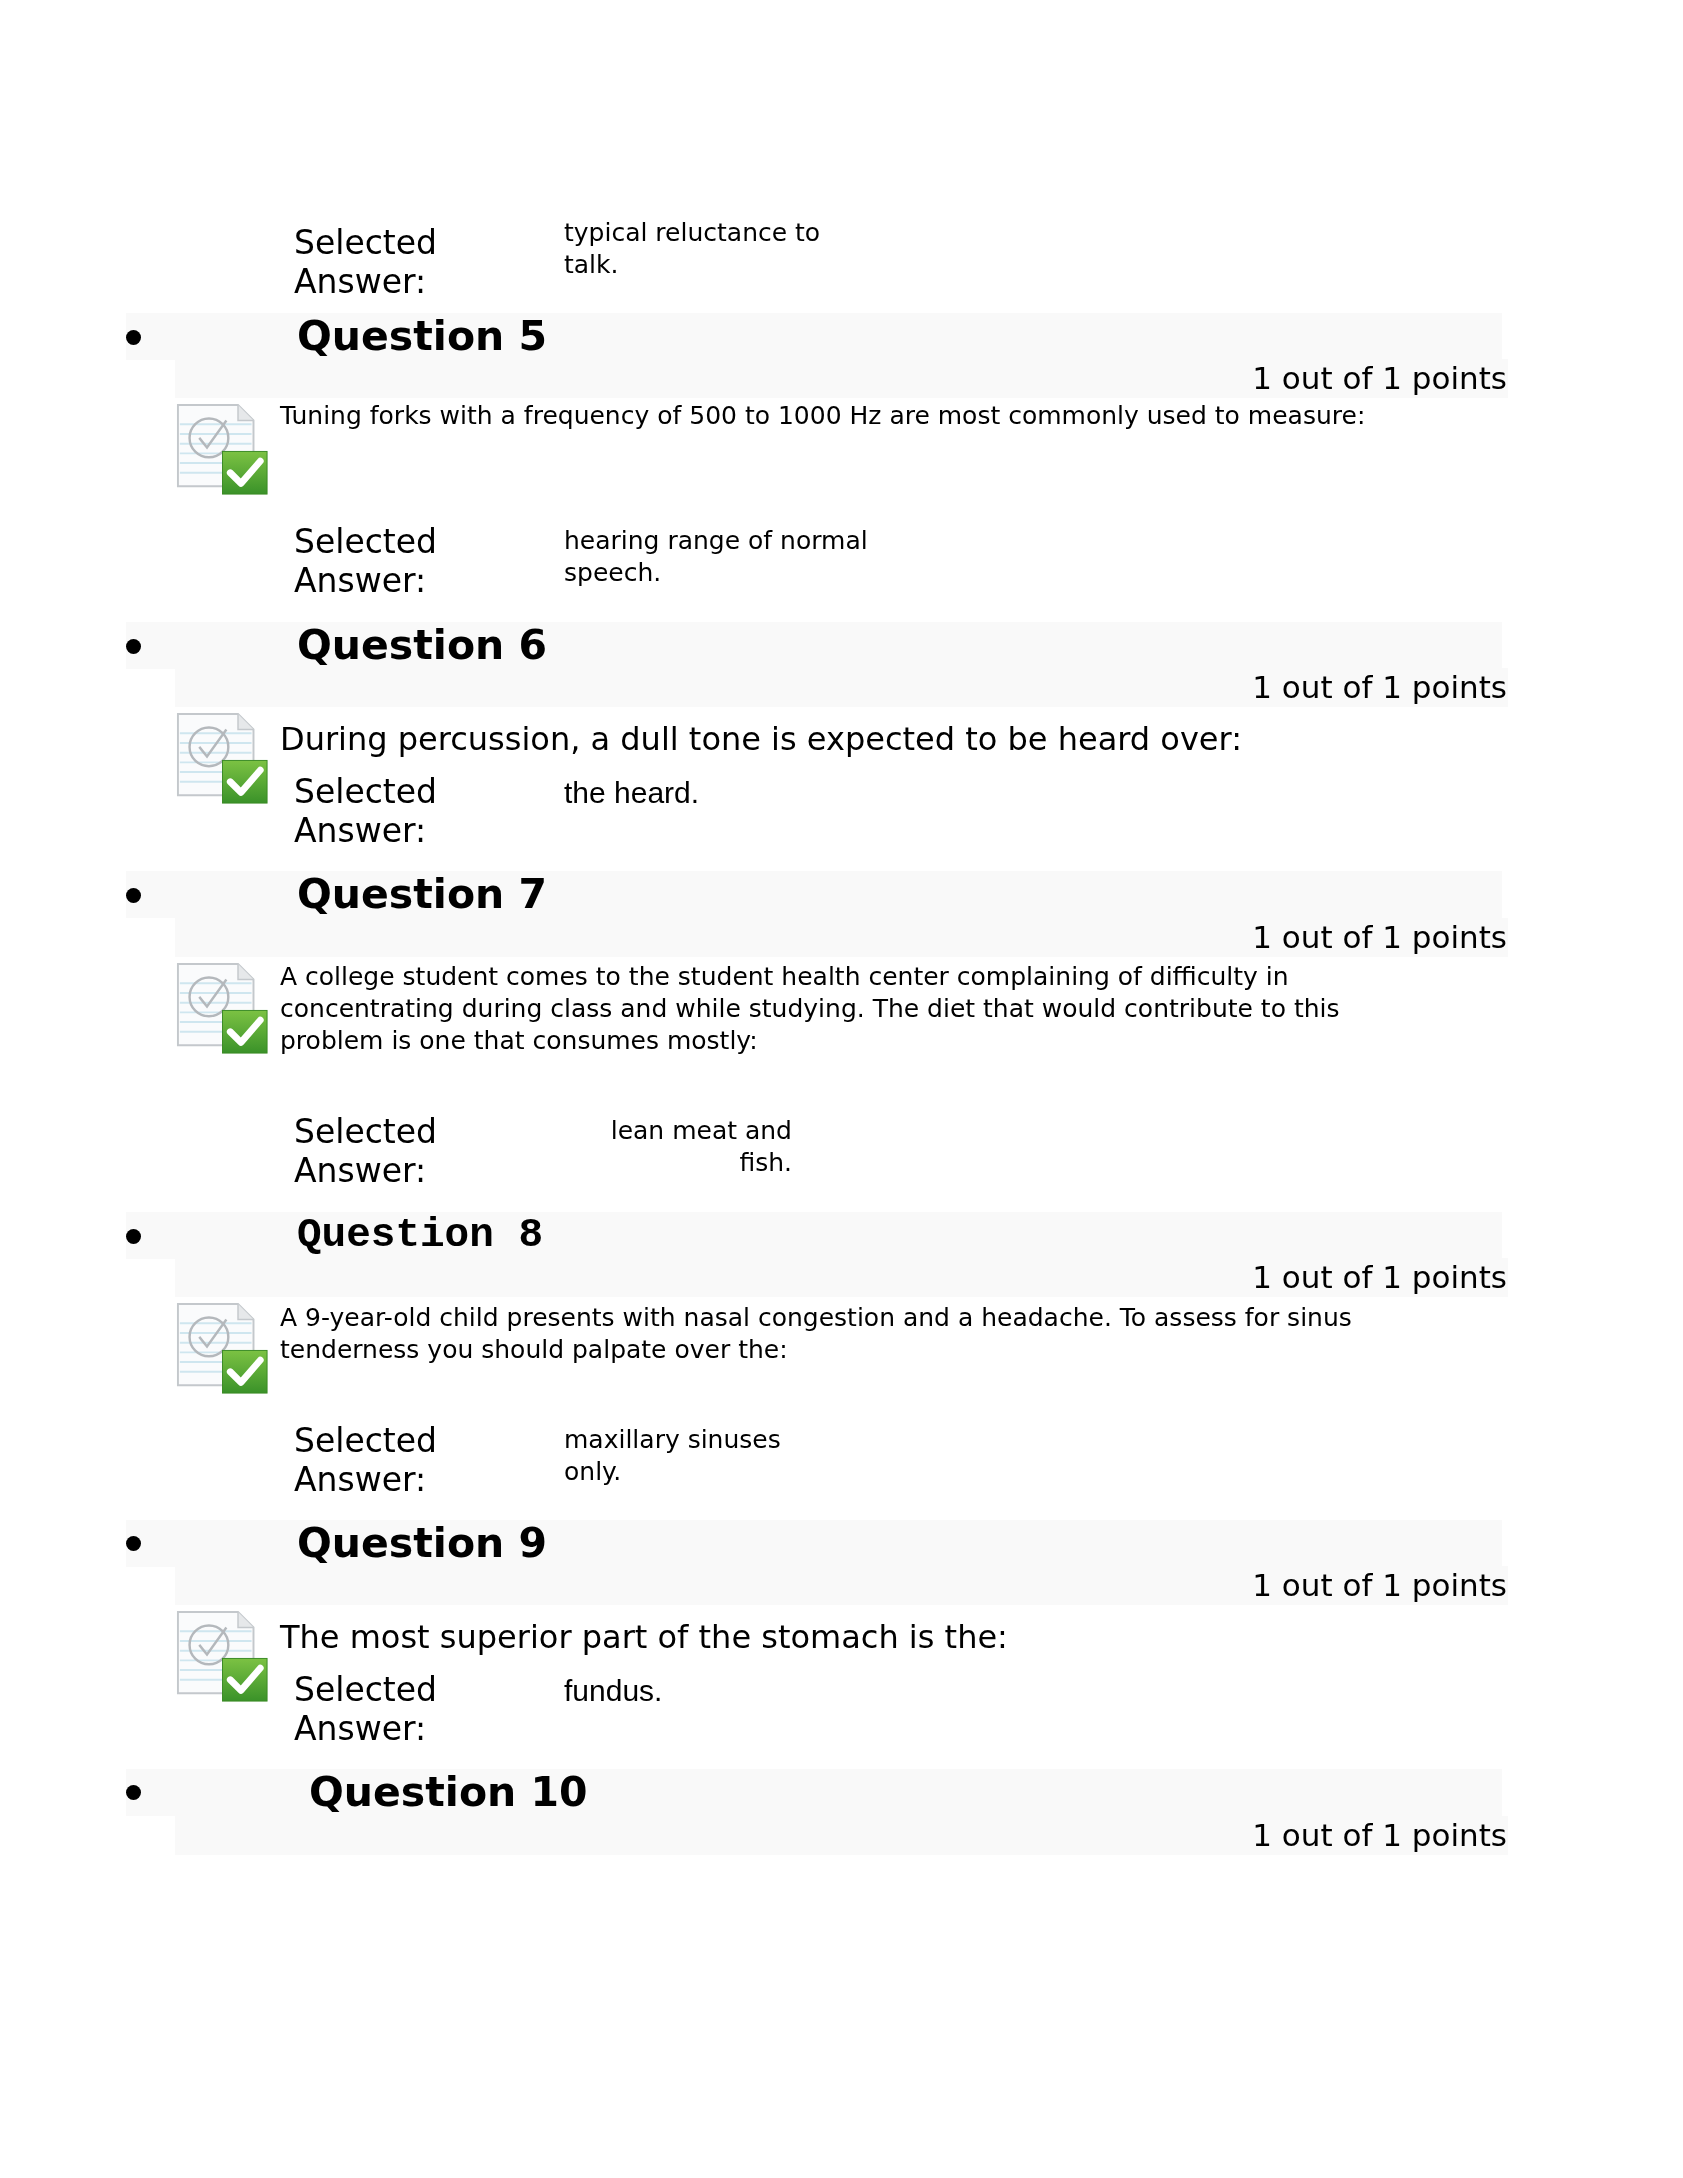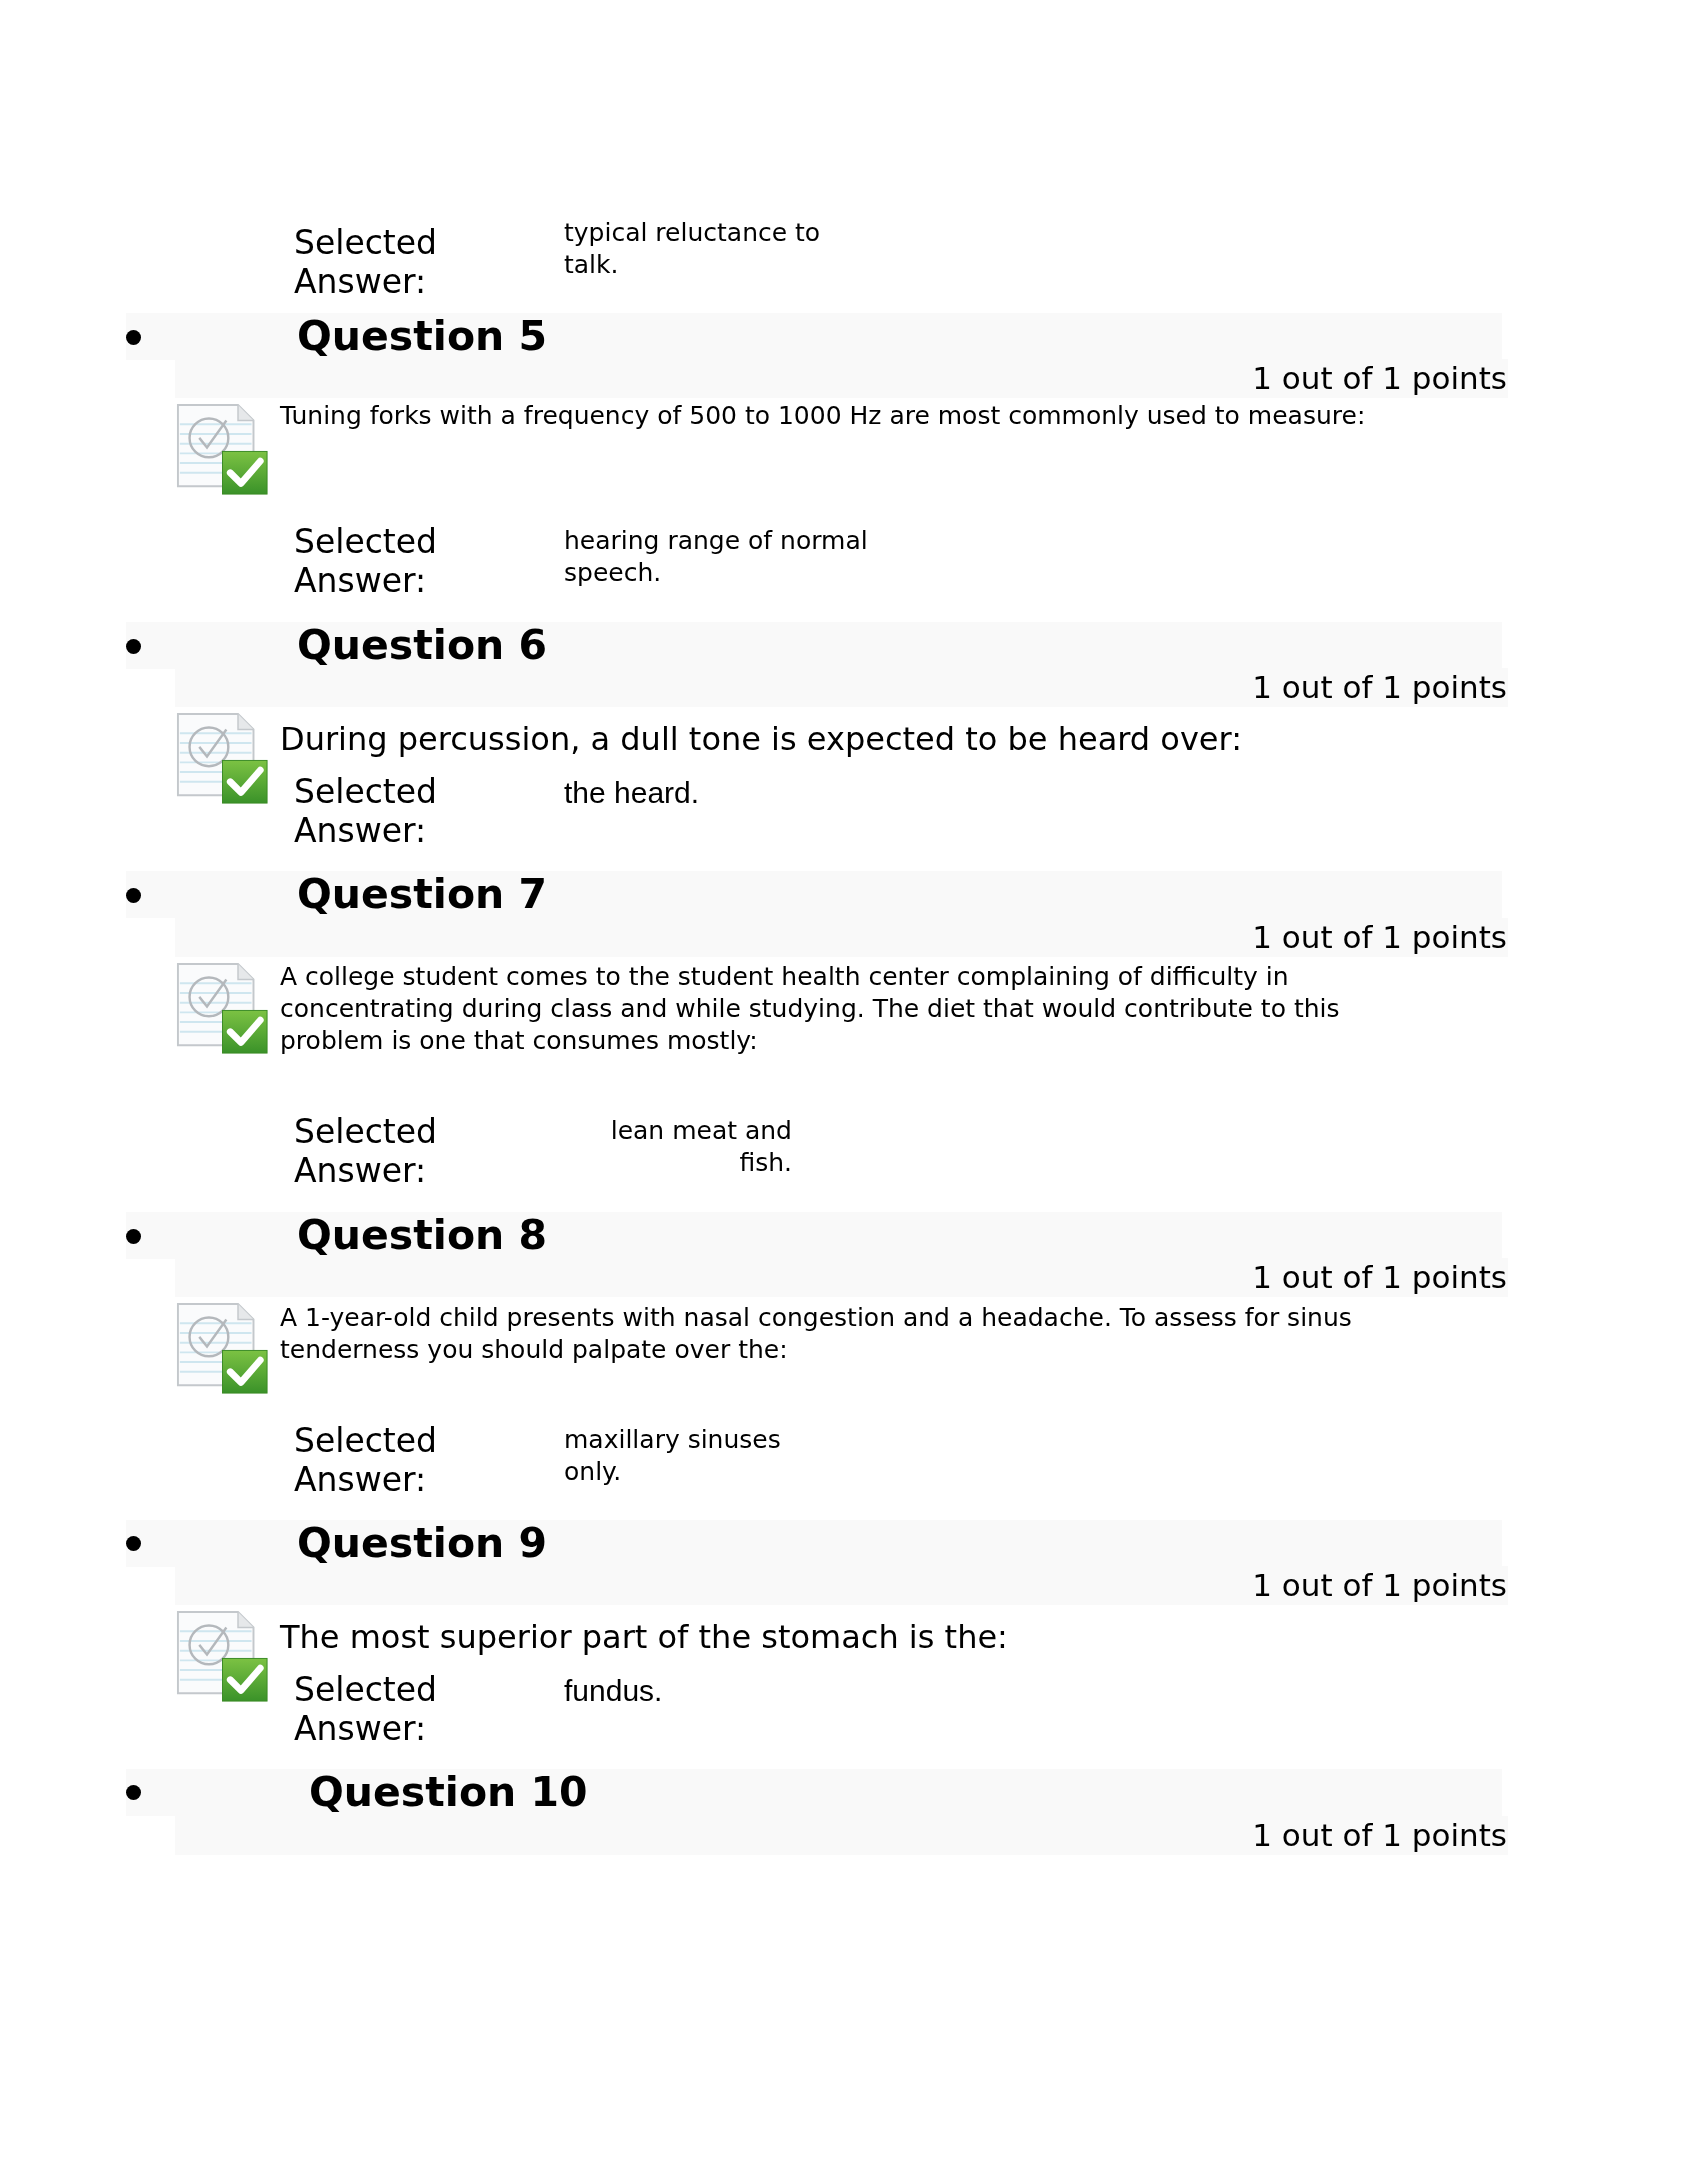--- a/index.html
+++ b/index.html
@@ -102,26 +102,26 @@
     <div>Selected</div>
     <div>Answer:</div>
   </div>
   <div class="sel-value" style="top:1115px; width:228px;text-align:right;">lean meat and fish.</div>
 </div>
 
 <div>
   <div class="hdr-band" style="top:1212px;"></div>
   <div class="pts-band" style="top:1258px;"></div>
   <div class="bullet" style="top:1229px;"></div>
-  <div class="q-title" style="top:1212px;">Question 8</div>
+  <div class="q-title" style="top:1212px;font-family:Liberation Mono, monospace;">Question 8</div>
   <div class="q-points" style="top:1258px;">1 out of 1 points</div>
   <svg class="q-icon" style="top:1302px;" viewBox="0 0 96 96">
       <use href="#correctIcon"></use>
     </svg>
-  <div class="q-text" style="top:1302px; width:1119px;">A 1-year-old child presents with nasal congestion and a headache. To assess for sinus tenderness you should palpate over the:</div>
+  <div class="q-text" style="top:1302px; width:1119px;">A 9-year-old child presents with nasal congestion and a headache. To assess for sinus tenderness you should palpate over the:</div>
   <div class="sel-label" style="top:1421px;">
     <div>Selected</div>
     <div>Answer:</div>
   </div>
   <div class="sel-value" style="top:1424px; width:257px;">maxillary sinuses only.</div>
 </div>
 
 <div>
   <div class="hdr-band" style="top:1520px;"></div>
   <div class="pts-band" style="top:1566px;"></div>

